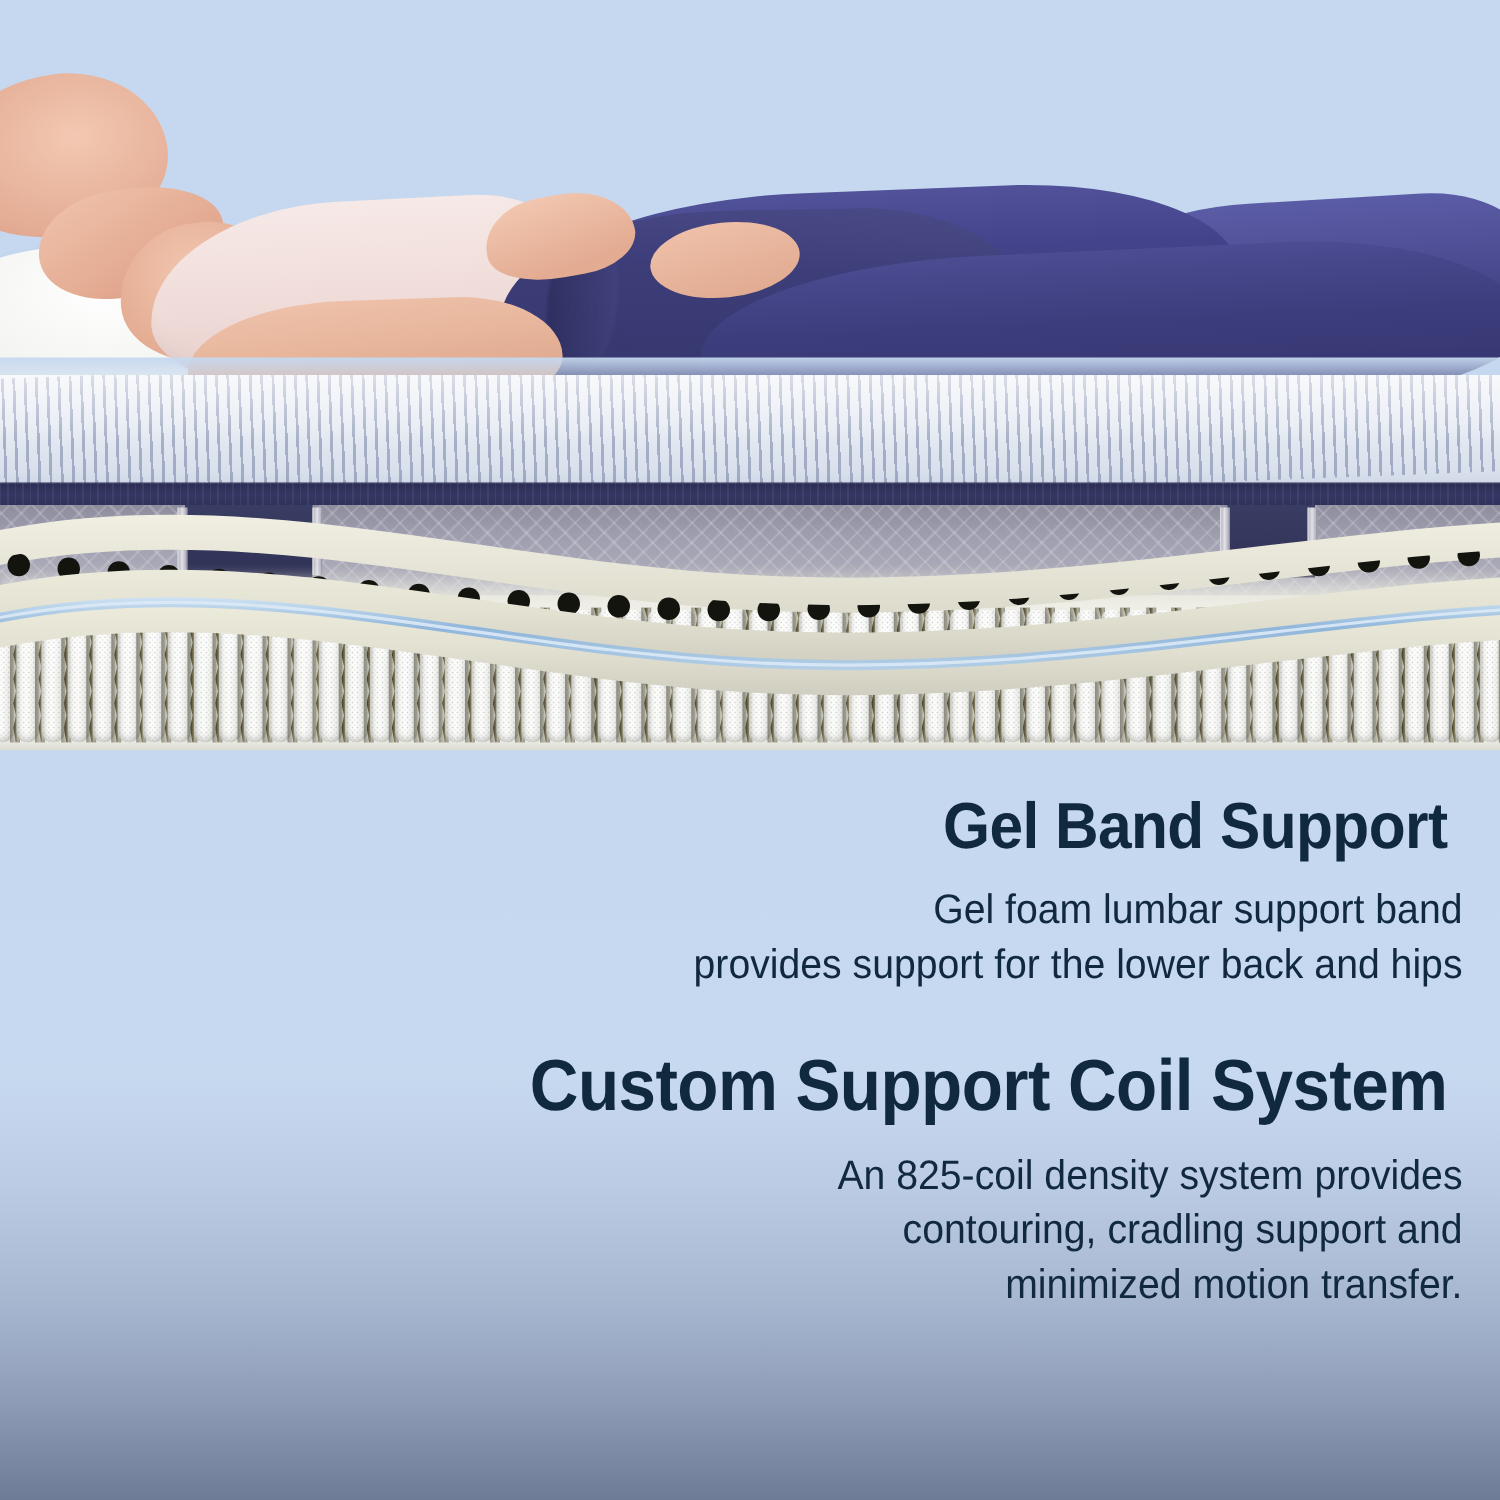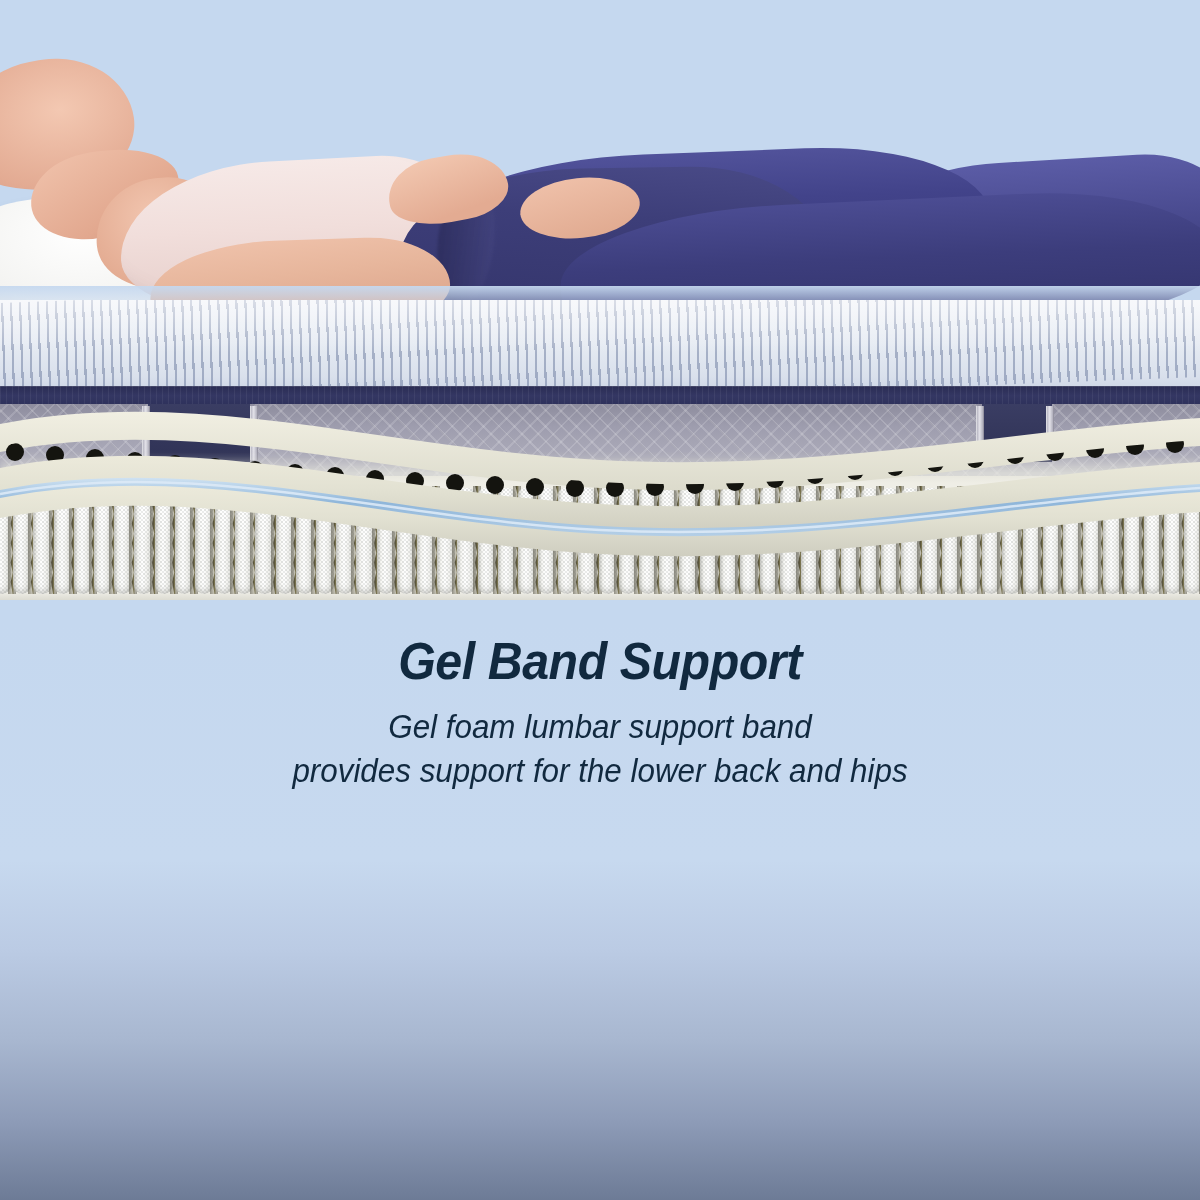--- a/index.html
+++ b/index.html
@@ -252,22 +252,21 @@
     position:absolute; left:0; top:286px; width:1200px; height:34px;
     background: linear-gradient(180deg, rgba(197,216,239,.95), rgba(197,216,239,0));
     pointer-events:none;
   }
 
   
   .content {
     position:absolute;
     left:0; top:604px;
     width:964px; height:596px;
-    text-align:center;
-    font-style:italic;
+    text-align:right;
   }
   .feature { width:1200px; }
   .feature-1 { padding-top:30px; }
   .feature-2 { padding-top:46px; }
 
   .f-title {
     color:#11293f;
     font-weight:700;
     letter-spacing:-0.5px;
     line-height:1.06;
@@ -702,15 +701,23 @@
   <div class="content">
 
     <section class="feature feature-1">
       <h2 class="f-title f-title-1">Gel Band Support</h2>
       <p class="f-desc f-desc-1">
         <span class="ln">Gel foam lumbar support band</span>
         <span class="ln">provides support for the lower back and hips</span>
       </p>
     </section>
 
+    <section class="feature feature-2">
+      <h2 class="f-title f-title-2">Custom Support Coil System</h2>
+      <p class="f-desc f-desc-2">
+        <span class="ln">An 825-coil density system provides</span>
+        <span class="ln">contouring, cradling support and</span>
+        <span class="ln">minimized motion transfer.</span>
+      </p>
+    </section>
 
   </div>
 </div>
 
 </body></html>

